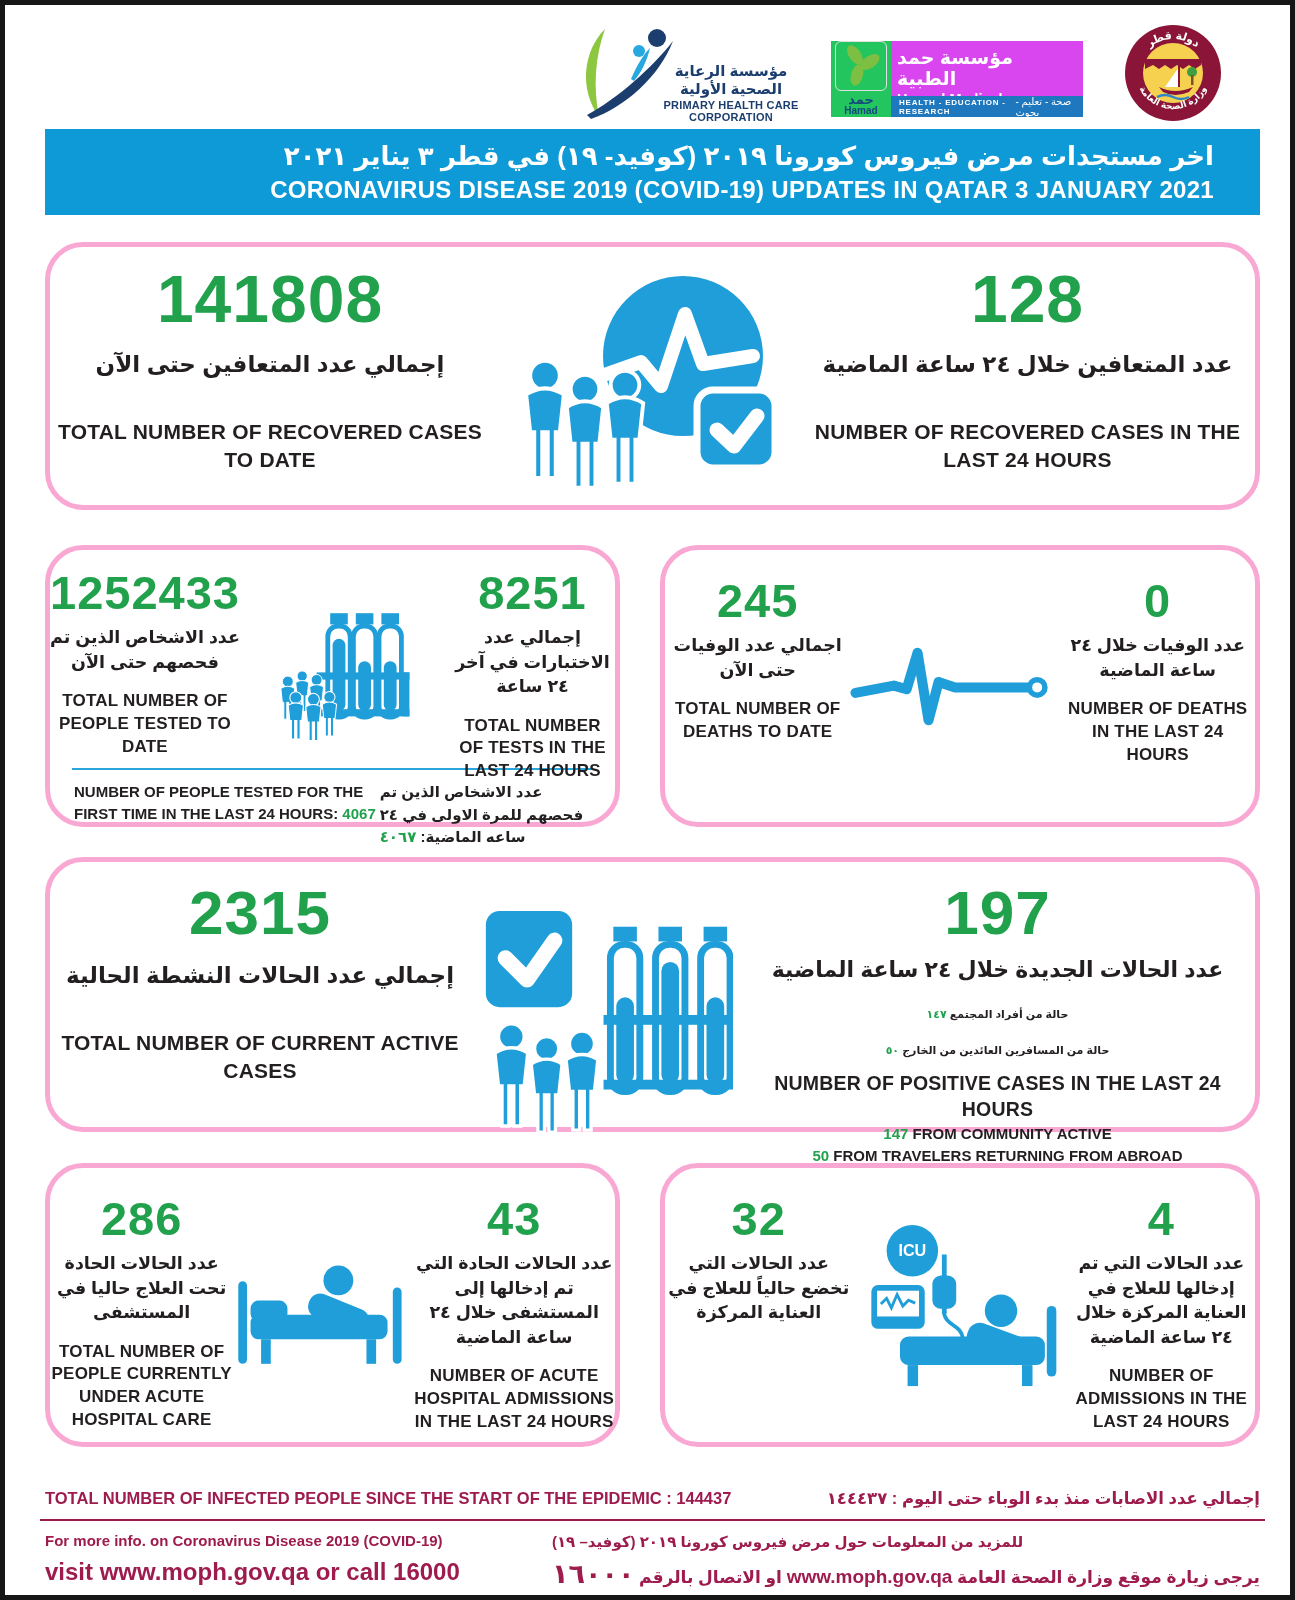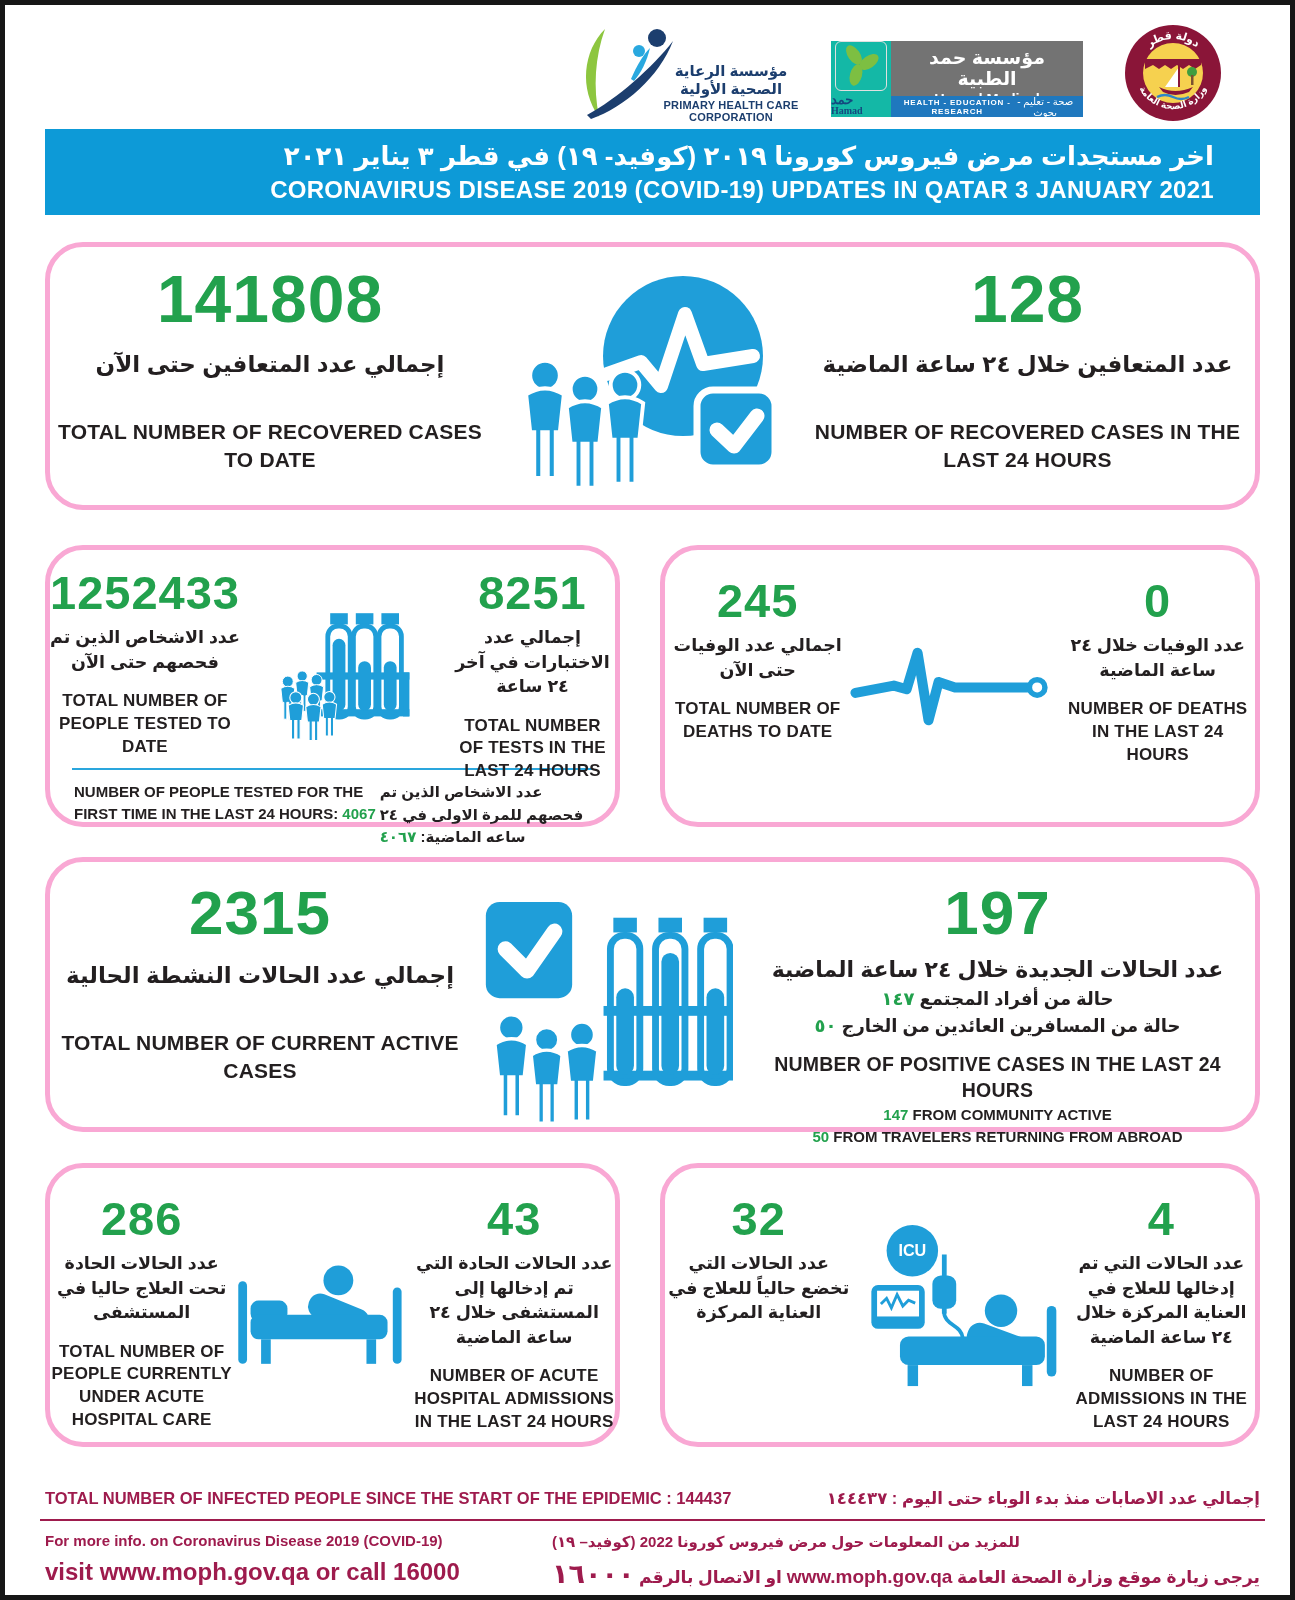--- a/index.html
+++ b/index.html
@@ -9,25 +9,25 @@
     font-family:"Liberation Sans","DejaVu Sans",sans-serif;color:#231f20;
   }
   .abs{position:absolute;}
 
   
   .phcc{left:570px;top:20px;width:240px;height:100px;}
   .phcc-text{position:absolute;left:72px;bottom:2px;width:168px;text-align:center;color:#1c3e6e;}
   .phcc-ar{font-size:15px;font-weight:bold;line-height:1.25;margin-top:43px;}
   .phcc-en{font-size:11px;font-weight:bold;letter-spacing:.2px;}
   .hmc{left:826px;top:36px;width:252px;height:76px;display:flex;}
-  .hmc-mark{width:60px;background:#14b8a6;text-align:left;position:relative;font-family:Liberation Serif, serif;}
+  .hmc-mark{width:60px;background:#22c55e;text-align:center;position:relative;}
   .hmc-leafbox{width:50px;height:48px;margin:0 auto;border:1px solid #e0e0e0;border-radius:6px;position:relative;}
   .hmc-marktext{color:#14487f;font-weight:bold;font-size:13px;line-height:1.0;margin-top:2px;}
   .hmc-marktext small{font-size:10px;font-weight:bold;display:block;}
-  .hmc-panel{flex:1;background:#737373;position:relative;text-align:center;padding:7px 6px 21px 6px;box-sizing:border-box;color:#fff;}
+  .hmc-panel{flex:1;background:#d946ef;position:relative;text-align:left;padding:7px 6px 21px 6px;box-sizing:border-box;color:#fff;}
   .hmc-ar{font-size:19px;font-weight:bold;line-height:1.1;}
   .hmc-en{font-size:14.5px;font-weight:bold;margin-top:1px;}
   .hmc-strip{position:absolute;left:0;right:0;bottom:0;height:21px;background:#1f78be;display:flex;align-items:center;justify-content:space-between;padding:0 8px;color:#fff;}
   .hmc-strip-en{font-size:8px;font-weight:bold;letter-spacing:.8px;}
   .hmc-strip-ar{font-size:10px;}
   .moph{left:1118px;top:18px;width:100px;height:100px;}
 
   
   .banner{
     left:40px;top:124px;width:1215px;height:86px;background:#0d9ad7;color:#fff;
@@ -57,21 +57,21 @@
   .ar-label{font-weight:bold;line-height:1.4;}
   .en-label{font-weight:bold;line-height:1.33;letter-spacing:.2px;}
   .green{color:#22a14d;font-weight:bold;}
 
   
   .big .ar-label{font-size:23px;margin-top:14px;}
   .big .en-label{font-size:21px;margin-top:38px;}
   .small .ar-label{font-size:17.5px;margin-top:8px;}
   .small .en-label{font-size:17px;margin-top:16px;}
   .stat.pad-sm{padding-top:26px;}
-  .sub-ar{font-size:18px;font-weight:bold;line-height:1.5;}
+  .sub-ar{font-size:11px;font-weight:bold;line-height:1.5;margin-top:20px;}
   .sub-en{font-size:15px;font-weight:bold;line-height:1.5;}
   .active-right .ar-label{font-size:22px;margin-top:10px;}
   .active-right .en-label{font-size:19.5px;margin-top:12px;}
 
   .icon-wrap{display:flex;align-items:center;justify-content:center;}
   .icn{fill:#1f9ed9;}
 
   .fn-en{width:340px;font-size:15px;font-weight:bold;line-height:1.45;text-align:left;}
   .fn-ar{width:235px;font-size:15px;font-weight:bold;line-height:1.5;text-align:left;}
 
@@ -371,21 +371,21 @@
     <span>TOTAL NUMBER OF INFECTED PEOPLE SINCE THE START OF THE EPIDEMIC : 144437</span>
     <span dir="rtl">إجمالي عدد الاصابات منذ بدء الوباء حتى اليوم : ١٤٤٤٣٧</span>
   </div>
   <div class="abs rule"></div>
   <div class="abs footer">
     <div class="foot-left">
       <div class="f1">For more info. on Coronavirus Disease 2019 (COVID-19)</div>
       <div class="f2">visit www.moph.gov.qa or call 16000</div>
     </div>
     <div class="foot-right">
-      <div class="f1" dir="rtl">للمزيد من المعلومات حول مرض فيروس كورونا 2022 (كوفيد– ١٩)</div>
+      <div class="f1" dir="rtl">للمزيد من المعلومات حول مرض فيروس كورونا ٢٠١٩ (كوفيد– ١٩)</div>
       <div class="f2" dir="rtl">
         <span>يرجى زيارة موقع وزارة الصحة العامة</span>
         <span class="foot-url">www.moph.gov.qa</span>
         <span>او الاتصال بالرقم</span>
         <span class="foot-num">١٦٠٠٠</span>
       </div>
     </div>
   </div>
 
 </div>

